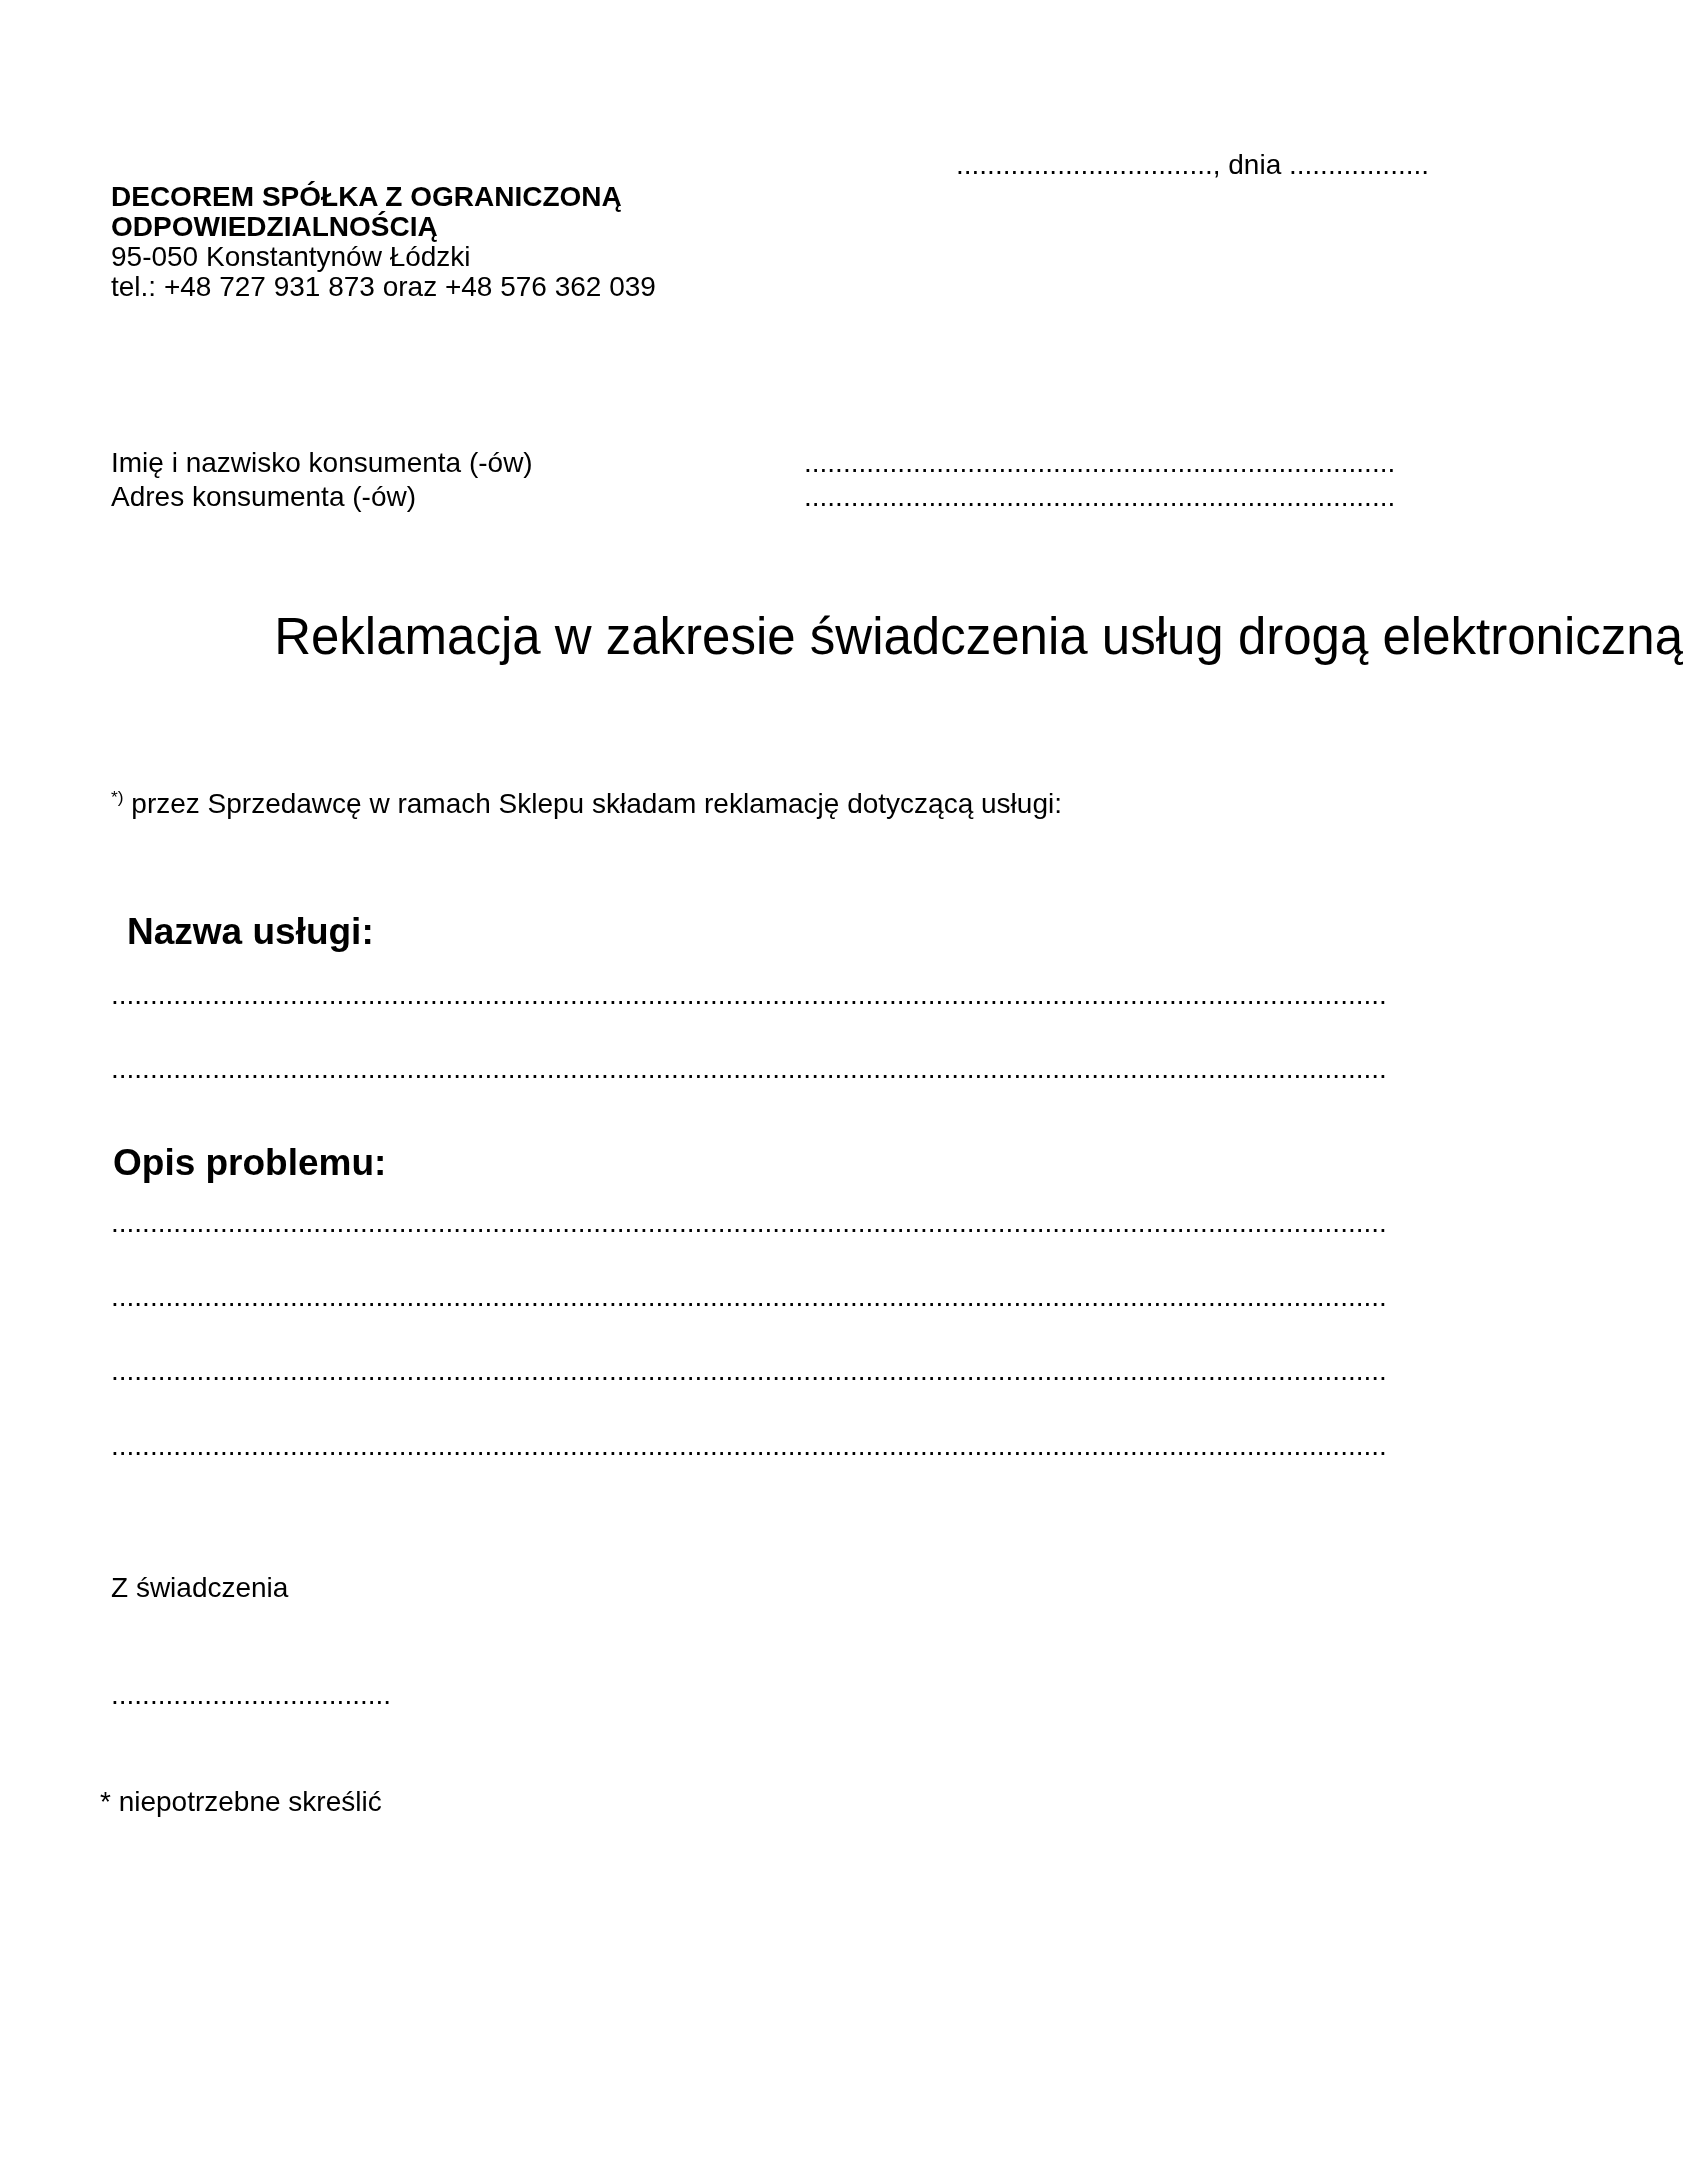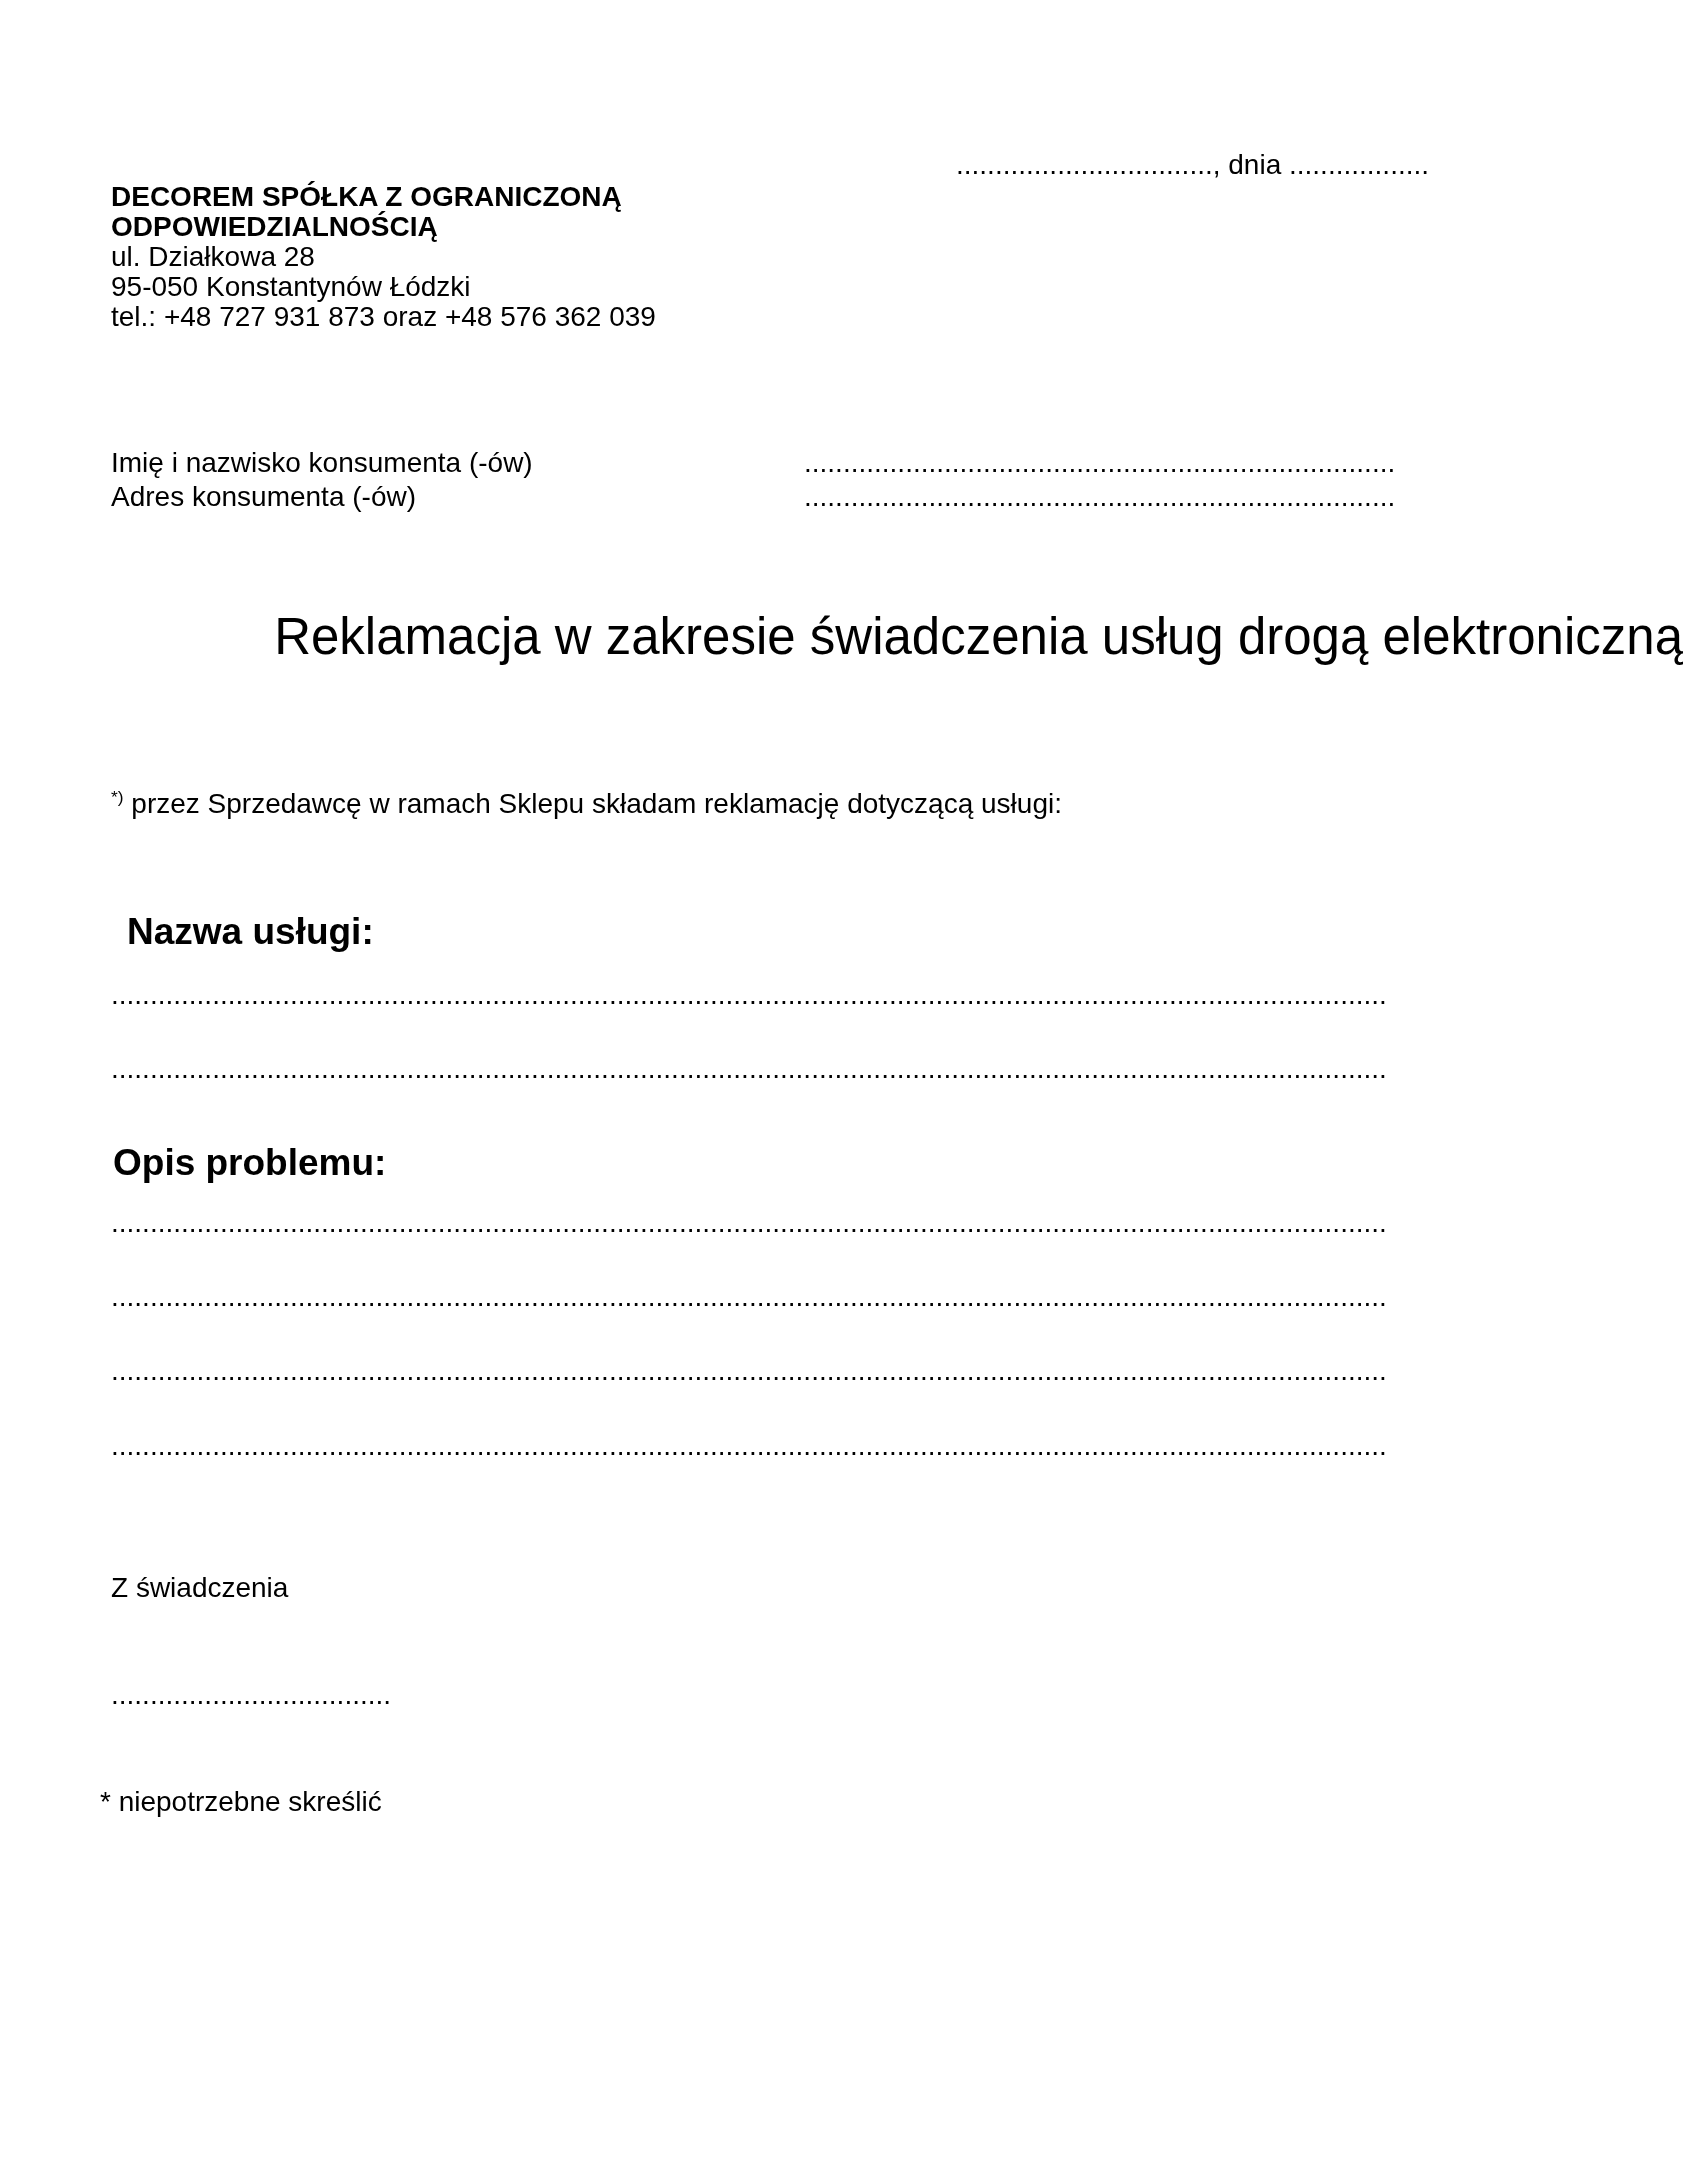--- a/index.html
+++ b/index.html
@@ -64,21 +64,20 @@
   .footnote { left: 100px; top: 1785px; line-height: 34px; }
 </style>
 </head>
 <body>
 
 <div class="page">
 
   <div class="abs company">
     <div class="bold">DECOREM SPÓŁKA Z OGRANICZONĄ</div>
     <div class="bold">ODPOWIEDZIALNOŚCIĄ</div>
-    <div>ul. Działkowa 28</div>
     <div>95-050 Konstantynów Łódzki</div>
     <div>tel.: +48 727 931 873 oraz +48 576 362 039</div>
   </div>
 
   <div class="abs date-line"><span>.................................</span><span>, dnia </span><span>..................</span></div>
 
   <div class="abs consumer">
     <div class="row">
       <span class="label">Imię i nazwisko konsumenta (-ów)</span>
       <span class="fill">............................................................................</span>

